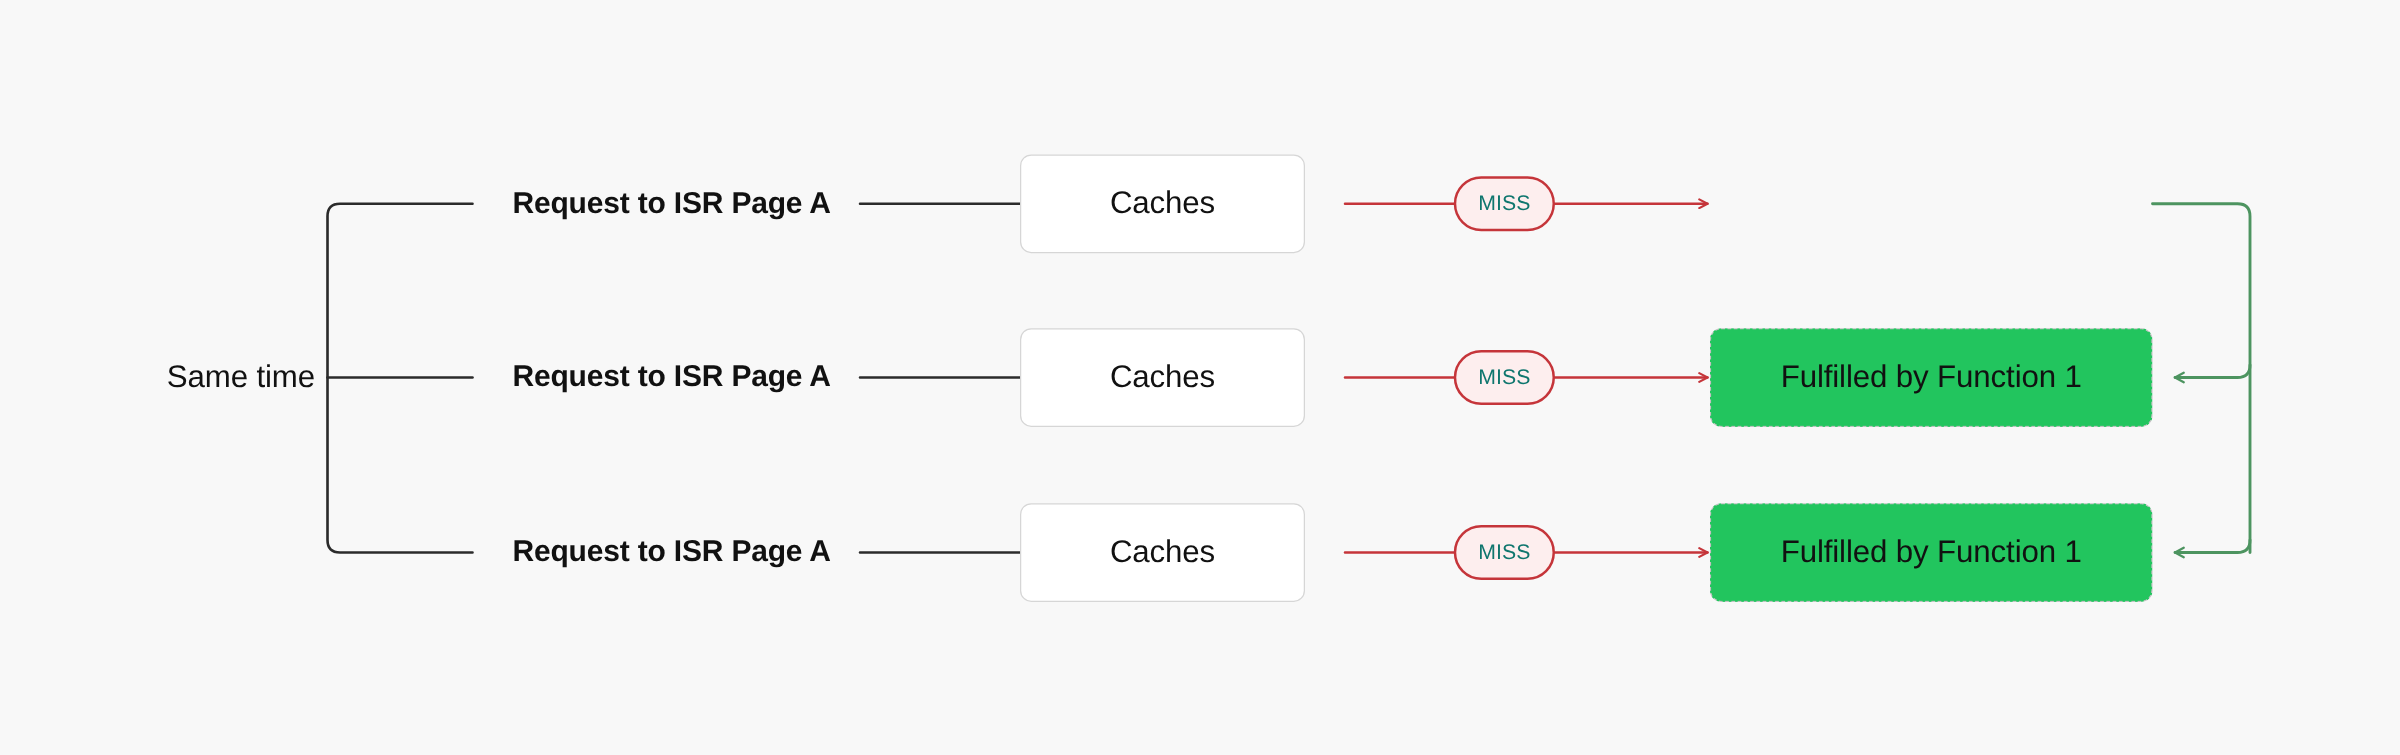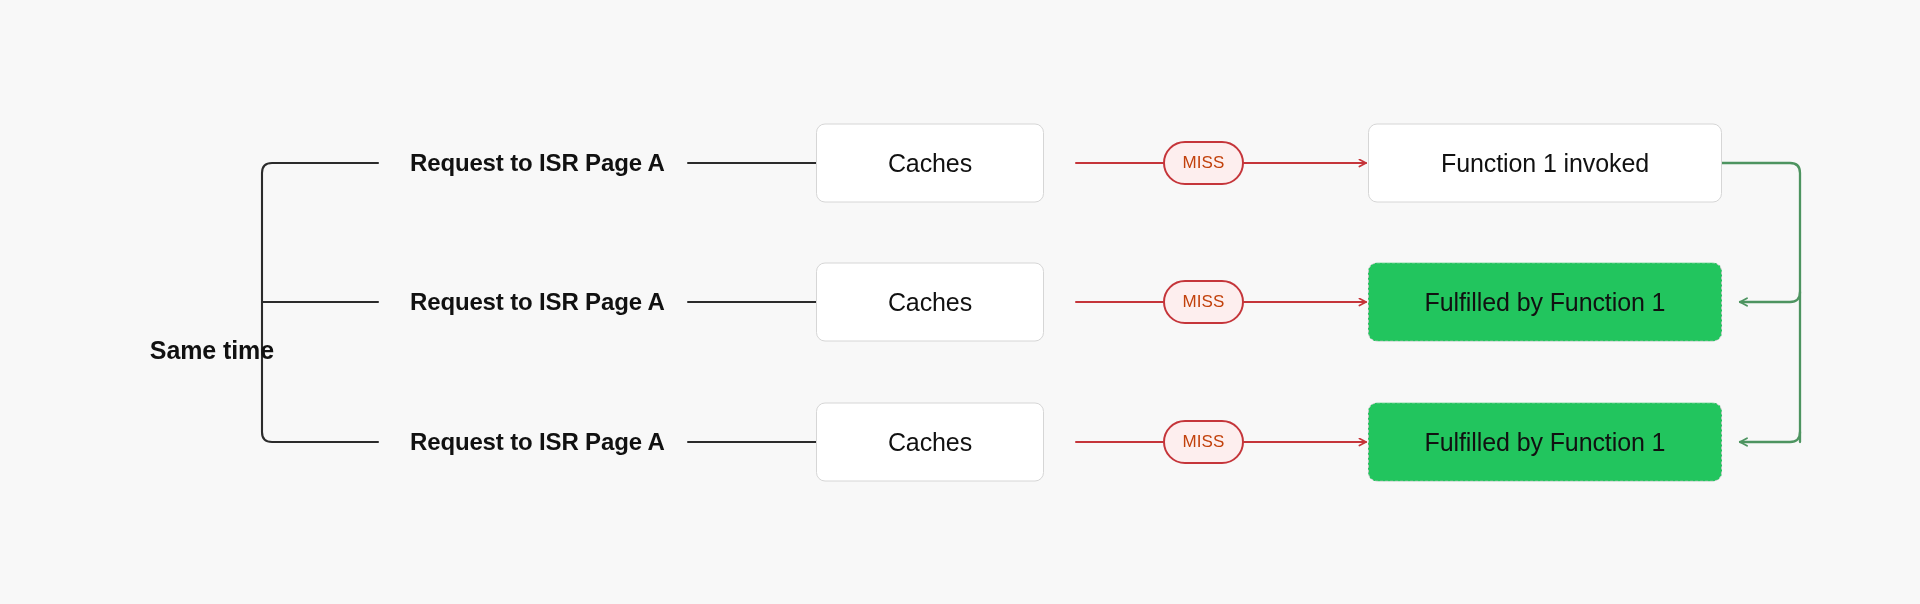--- a/index.html
+++ b/index.html
@@ -23,30 +23,29 @@
     position: absolute;
     left: 0;
     top: 0;
     width: 1920px;
     height: 604px;
   }
 
   
   .group-label {
     position: absolute;
-    left: 70px;
+    left: 48px;
     width: 204px;
     text-align: right;
     font-size: 25px;
-    font-weight: 700;
+    font-weight: 400;
     color: #111111;
     letter-spacing: -0.1px;
     transform: translateY(-50%);
     white-space: nowrap;
-    margin-top: 48px;
   }
 
   
   .req-label {
     position: absolute;
     left: 410px;
     font-size: 24px;
     font-weight: 700;
     color: #111111;
     letter-spacing: -0.15px;
@@ -96,21 +95,21 @@
     align-items: center;
     justify-content: center;
     left: 1163px;
     width: 81px;
     height: 44px;
     border-radius: 22px;
     background: #fdeeee;
     border: 2.4px solid #c5353a;
     font-size: 17px;
     font-weight: 400;
-    color: #c2410c;
+    color: #0f766e;
     letter-spacing: 0.1px;
     transform: translateY(-50%);
   }
 </style>
 </head>
 <body>
 
 <div id="canvas">
 
   <svg id="wires" viewBox="0 0 1920 604" xmlns="http://www.w3.org/2000/svg">
@@ -153,21 +152,20 @@
   </svg>
 
   <div class="group-label" style="top:302px">Same time</div>
 
   <div class="req-label" style="top:163px">Request to ISR Page A</div>
 
   <div class="node solid node-cache" style="top:163px">Caches</div>
 
   <div class="pill" style="top:163px">MISS</div>
 
-  <div class="node solid node-fn" style="top:163px">Function 1 invoked</div>
 
   <div class="req-label" style="top:302px">Request to ISR Page A</div>
 
   <div class="node solid node-cache" style="top:302px">Caches</div>
 
   <div class="pill" style="top:302px">MISS</div>
 
   <div class="node dashed node-fn" style="top:302px">Fulfilled by Function 1</div>
 
   <div class="req-label" style="top:442px">Request to ISR Page A</div>

